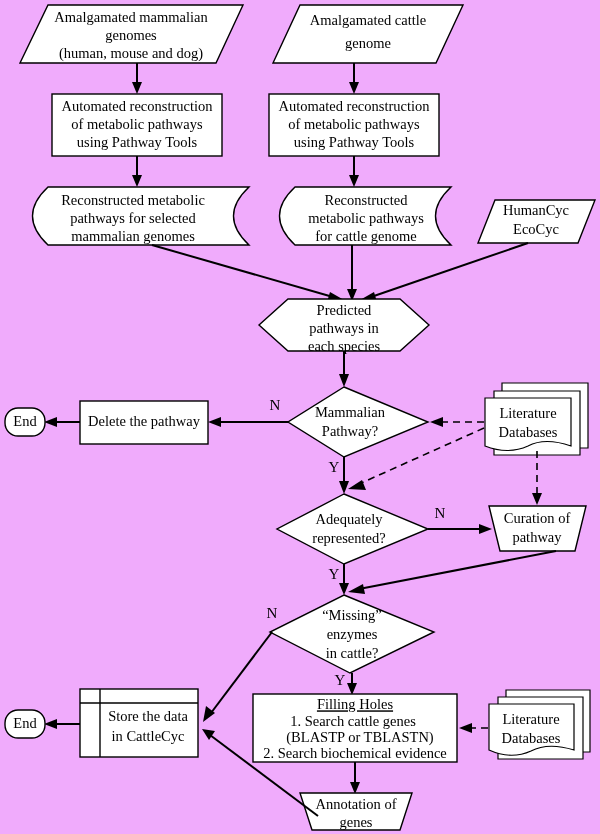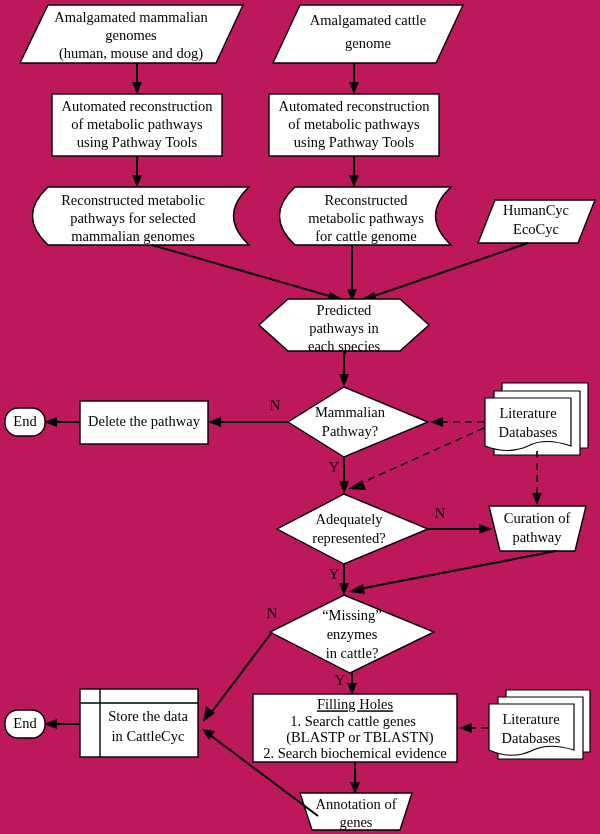--- a/index.html
+++ b/index.html
@@ -4,21 +4,21 @@
 <style>
   html, body {
     margin: 0;
     padding: 0;
     background: #ffffff;
   }
   #chart-root {
     position: relative;
     width: 600px;
     height: 834px;
-    background: #be185d;
+    background: #f0abfc;
     font-family: "Liberation Serif", "DejaVu Serif", serif;
     overflow: hidden;
   }
   svg.flow {
     display: block;
     width: 600px;
     height: 834px;
   }
   .shape {
     fill: #ffffff;

